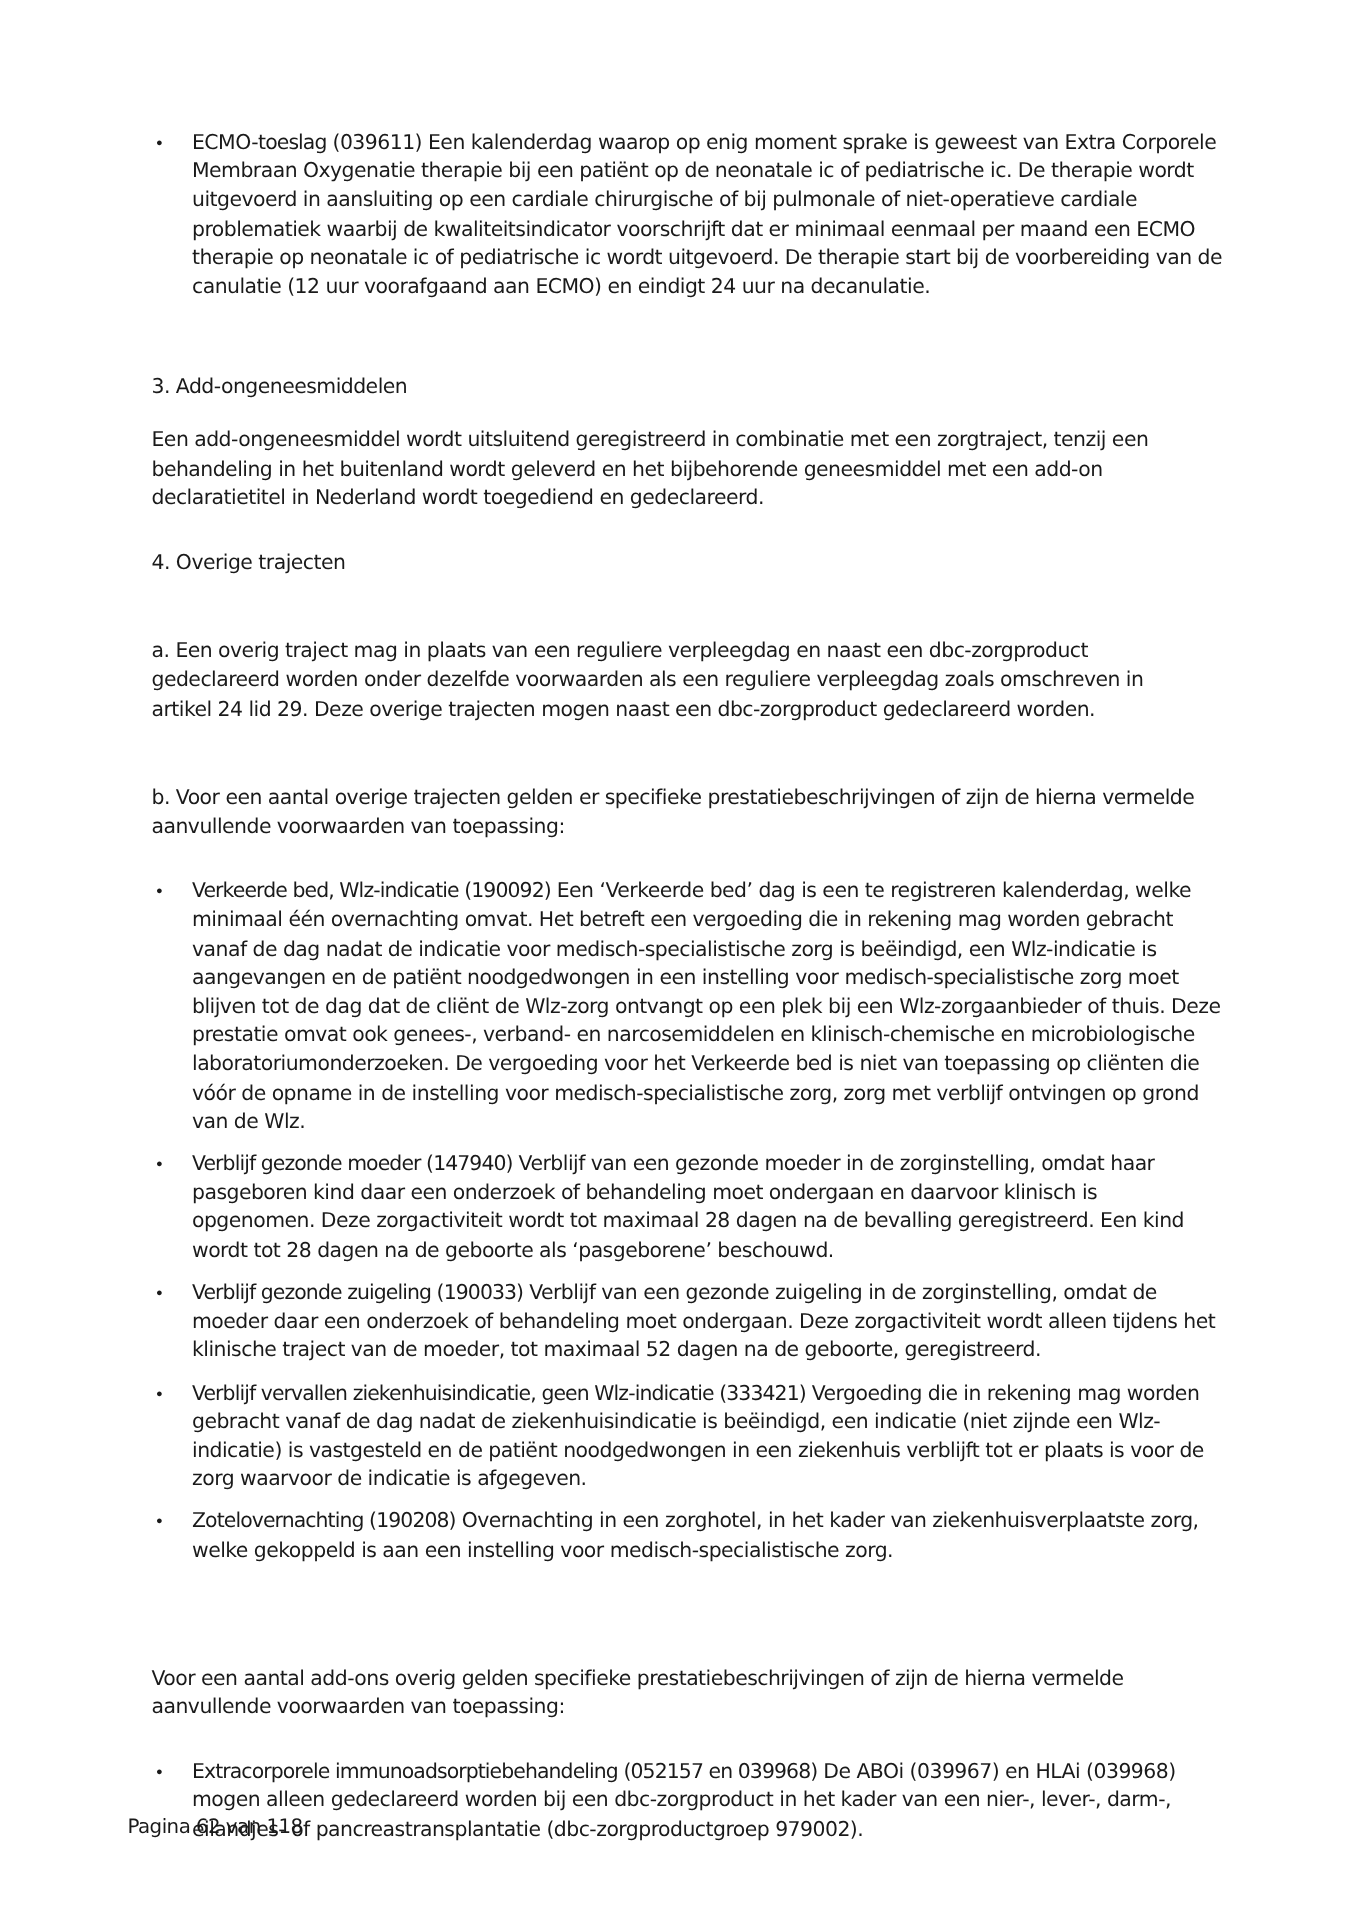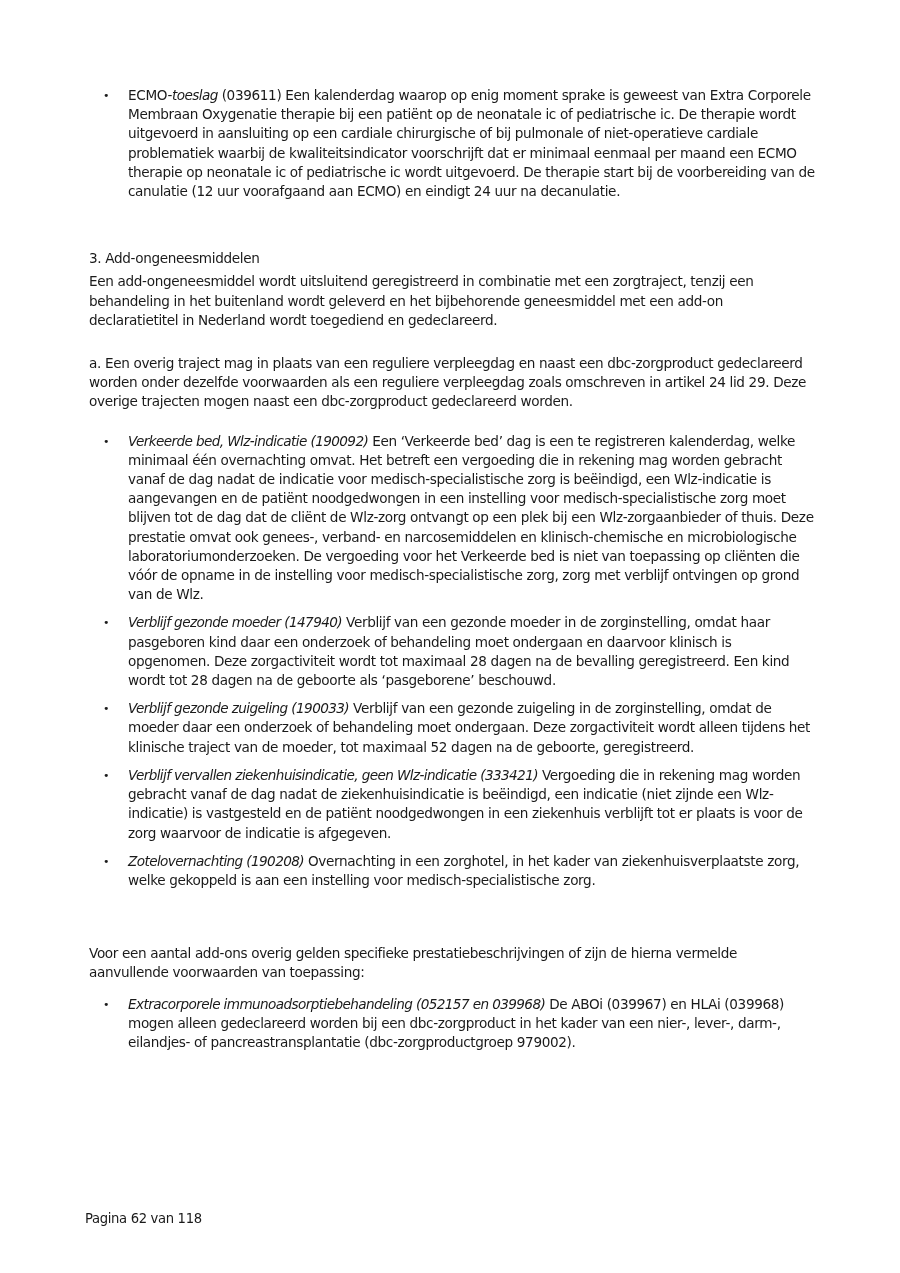--- a/index.html
+++ b/index.html
@@ -6,29 +6,29 @@
   body {
     width: 900px; height: 1273px; position: relative; overflow: hidden;
     font-family: "DejaVu Sans", sans-serif;
     color: #1a1a1a;
   }
   .page { position: absolute; left: 0; top: 0; width: 900px; height: 1273px; }
   .content {
     position: absolute; left: 85px; top: 86px; width: 730px;
     font-size: 13.6px; line-height: 19.2px; letter-spacing: -0.35px;
   }
-  p { margin: 4px; }
+  p { margin: 16px; }
   ul.bullets { list-style: none; margin: 0; padding: 0; }
   ul.bullets li {
     position: relative; padding-left: 43px; margin: 0 0 9px 0;
   }
   ul.bullets li .bullet {
     position: absolute; left: 18px; top: 0; font-size: 11px;
   }
-  .term { font-style: italic; letter-spacing: -0.6px; }
+  .term { letter-spacing: -0.6px; }
   .heading { margin-top: 0; }
   .gap-lg { height: 39px; }
   .gap-sm { height: 8px; }
   .gap-xl { height: 41px; }
   .footer {
     position: absolute; top: 1211px; left: 85px; width: 730px;
     font-size: 13.2px; letter-spacing: -0.35px; color: #1a1a1a;
     display: flex; justify-content: space-between;
   }
 </style>
@@ -44,23 +44,25 @@
         <span>ECMO-</span><span class="term">toeslag</span><span> (039611) </span><span>Een kalenderdag waarop op enig moment sprake is geweest van Extra Corporele Membraan Oxygenatie therapie bij een patiënt op de neonatale ic of pediatrische ic. De therapie wordt uitgevoerd in aansluiting op een cardiale chirurgische of bij pulmonale of niet-operatieve cardiale problematiek waarbij de kwaliteitsindicator voorschrijft dat er minimaal eenmaal per maand een ECMO therapie op neonatale ic of pediatrische ic wordt uitgevoerd. De therapie start bij de voorbereiding van de canulatie (12 uur voorafgaand aan ECMO) en eindigt 24 uur na decanulatie.</span>
       </li>
     </ul>
 
     <div class="gap-lg"></div>
 
     <p class="heading">3. Add-ongeneesmiddelen</p>
     <p>Een add-ongeneesmiddel wordt uitsluitend geregistreerd in combinatie met een zorgtraject, tenzij een behandeling in het buitenland wordt geleverd en het bijbehorende geneesmiddel met een add-on declaratietitel in Nederland wordt toegediend en gedeclareerd.</p>
     <div class="gap-sm"></div>
 
+    <p class="heading">4. Overige trajecten</p>
     <div class="gap-sm"></div>
     <p>a. Een overig traject mag in plaats van een reguliere verpleegdag en naast een dbc-zorgproduct gedeclareerd worden onder dezelfde voorwaarden als een reguliere verpleegdag zoals omschreven in artikel 24 lid 29. Deze overige trajecten mogen naast een dbc-zorgproduct gedeclareerd worden.</p>
     <div class="gap-sm"></div>
+    <p>b. Voor een aantal overige trajecten gelden er specifieke prestatiebeschrijvingen of zijn de hierna vermelde aanvullende voorwaarden van toepassing:</p>
     <div class="gap-sm"></div>
 
     <ul class="bullets">
       <li>
         <span class="bullet">•</span>
         <span class="term">Verkeerde bed, Wlz-indicatie (190092)</span><span> Een ‘Verkeerde bed’ dag is een te registreren kalenderdag, welke minimaal één overnachting omvat. Het betreft een vergoeding die in rekening mag worden gebracht vanaf de dag nadat de indicatie voor medisch-specialistische zorg is beëindigd, een Wlz-indicatie is aangevangen en de patiënt noodgedwongen in een instelling voor medisch-specialistische zorg moet blijven tot de dag dat de cliënt de Wlz-zorg ontvangt op een plek bij een Wlz-zorgaanbieder of thuis. Deze prestatie omvat ook genees-, verband- en narcosemiddelen en klinisch-chemische en microbiologische laboratoriumonderzoeken. De vergoeding voor het Verkeerde bed is niet van toepassing op cliënten die vóór de opname in de instelling voor medisch-specialistische zorg, zorg met verblijf ontvingen op grond van de Wlz.</span>
       </li>
       <li>
         <span class="bullet">•</span>
         <span class="term">Verblijf gezonde moeder (147940)</span><span> Verblijf van een gezonde moeder in de zorginstelling, omdat haar pasgeboren kind daar een onderzoek of behandeling moet ondergaan en daarvoor klinisch is opgenomen. Deze zorgactiviteit wordt tot maximaal 28 dagen na de bevalling geregistreerd. Een kind wordt tot 28 dagen na de geboorte als ‘pasgeborene’ beschouwd.</span>

